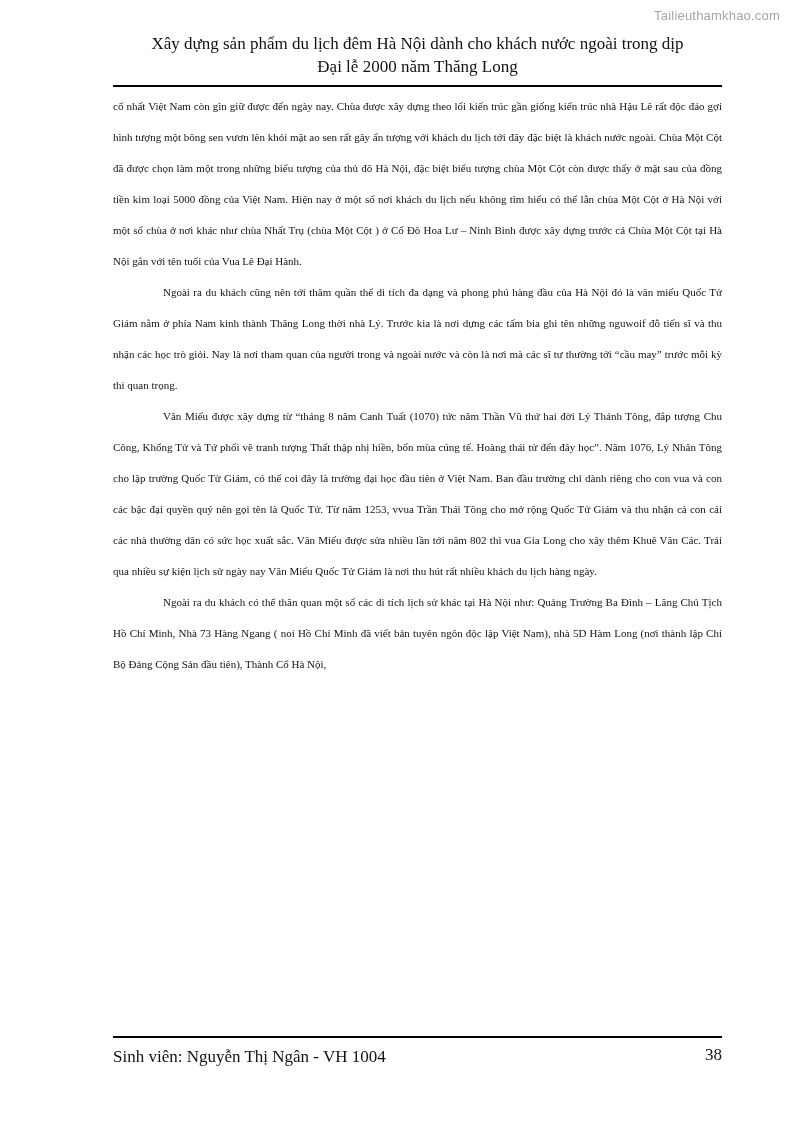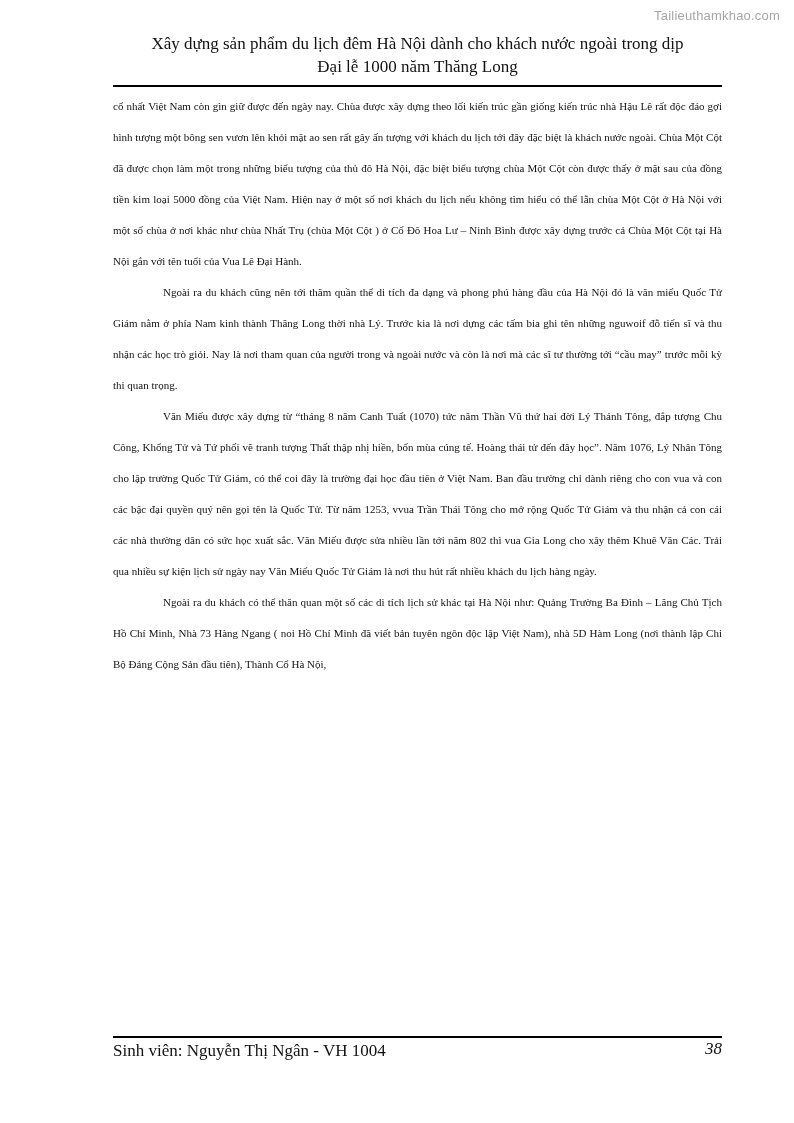--- a/index.html
+++ b/index.html
@@ -51,44 +51,43 @@
   }
   .body-text p.indent {
     text-indent: 50px;
   }
   .page-footer {
     position: absolute;
     top: 1036px;
     left: 113px;
     right: 72px;
     border-top: 2px solid #000000;
-    padding-top: 3px;
+    padding-top: 9px;
     font-size: 17px;
     display: flex;
     justify-content: space-between;
     align-items: flex-start;
   }
   .page-footer .page-num {
     position: relative;
     top: -2px;
-    font-style: italic;
   }
 </style>
 </head>
 <body>
 
 <div class="page">
 
   <div class="watermark">Tailieuthamkhao.com</div>
 
   <div class="content">
 
     <div class="page-header">
       <div>Xây dựng sản phẩm du lịch đêm Hà Nội dành cho khách nước ngoài trong dịp</div>
-      <div>Đại lễ 1000 năm Thăng Long</div>
+      <div>Đại lễ 2000 năm Thăng Long</div>
     </div>
 
     <div class="body-text">
       <p>cổ nhất Việt Nam còn gìn giữ được đến ngày nay. Chùa được xây dựng theo lối kiến trúc gần giống kiến trúc nhà Hậu Lê rất độc đáo gợi hình tượng một bông sen vươn lên khỏi mặt ao sen rất gây ấn tượng với khách du lịch tới đây đặc biệt là khách nước ngoài. Chùa Một Cột đã được chọn làm một trong những biểu tượng của thủ đô Hà Nội, đặc biệt biểu tượng chùa Một Cột còn được thấy ở mặt sau của đồng tiền kim loại 5000 đồng của Việt Nam. Hiện nay ở một số nơi khách du lịch nếu không tìm hiểu có thể lẫn chùa Một Cột ở Hà Nội với một số chùa ở nơi khác như chùa Nhất Trụ (chùa Một Cột ) ở Cố Đô Hoa Lư – Ninh Bình được xây dựng trước cả Chùa Một Cột tại Hà Nội gắn với tên tuổi của Vua Lê Đại Hành.</p>
       <p class="indent">Ngoài ra du khách cũng nên tới thăm quần thể di tích đa dạng và phong phú hàng đầu của Hà Nội đó là văn miếu Quốc Tử Giám nằm ở phía Nam kinh thành Thăng Long thời nhà Lý. Trước kia là nơi dựng các tấm bia ghi tên những nguwoif đỗ tiến sĩ và thu nhận các học trò giỏi. Nay là nơi tham quan của người trong và ngoài nước và còn là nơi mà các sĩ tư thường tới “cầu may” trước mỗi kỳ thi quan trọng.</p>
       <p class="indent">Văn Miếu được xây dựng từ “tháng 8 năm Canh Tuất (1070) tức năm Thần Vũ thứ hai đời Lý Thánh Tông, đắp tượng Chu Công, Khổng Tử và Tứ phối vẽ tranh tượng Thất thập nhị hiền, bốn mùa cúng tế. Hoàng thái tử đến đây học”.  Năm 1076, Lý Nhân Tông cho lập trường Quốc Tử Giám, có thể coi đây là trường đại học đầu tiên ở Việt Nam. Ban đầu trường chỉ dành riêng cho con vua và con các bậc đại quyền quý nên gọi tên là Quốc Tử. Từ năm 1253, vvua Trần Thái Tông cho mở rộng Quốc Tử Giám và thu nhận cả con cái các nhà thường dân có sức học xuất sắc. Văn Miếu được sửa nhiều lần tới năm 802 thì vua Gia Long cho xây thêm Khuê Văn Các. Trải qua nhiều sự kiện lịch sử ngày nay Văn Miếu Quốc Tử Giám là nơi thu hút rất nhiều khách du lịch hàng ngày.</p>
       <p class="indent">Ngoài ra du khách có thể thăn quan một số các di tích lịch sử khác tại Hà Nội như: Quảng Trường Ba Đình – Lăng Chủ Tịch Hồ Chí Minh, Nhà 73 Hàng Ngang ( noi Hồ Chí Minh đã viết bản tuyên ngôn độc lập Việt Nam), nhà 5D Hàm Long (nơi thành lập Chi Bộ Đảng Cộng Sản đầu tiên), Thành Cổ Hà Nội,</p>
     </div>
 
   </div>

